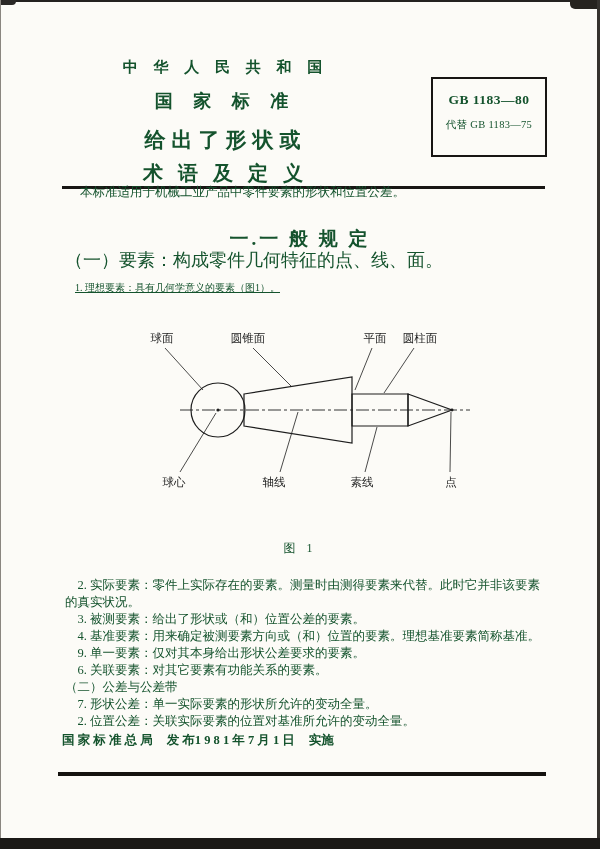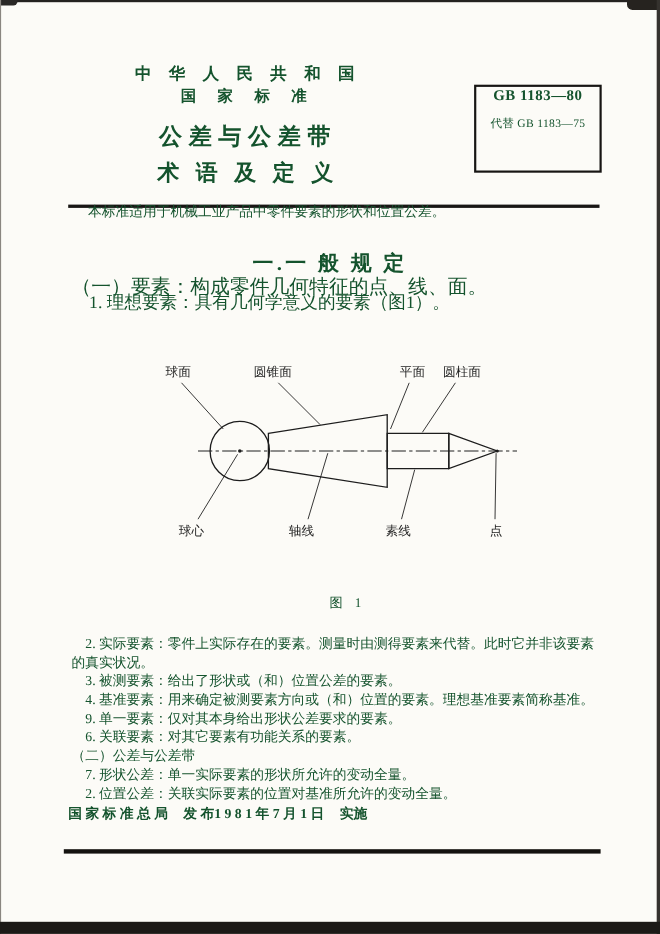--- a/index.html
+++ b/index.html
@@ -16,46 +16,46 @@
   .edge-top   { position:absolute; top:0; left:0; right:0; height:2px; background:#242220; }
   .blob-tl    { position:absolute; top:0; left:0; width:16px; height:5px; background:#2a2826; border-radius:0 0 4px 0; }
   .blob-tr    { position:absolute; top:0; right:0; width:30px; height:9px; background:#26231f; border-radius:0 0 0 5px; }
   .edge-right { position:absolute; top:0; right:0; width:3px; height:100%; background:#35322e; }
   .edge-left  { position:absolute; top:0; left:0; width:1px; height:100%; background:#8a8680; }
   .edge-bottom{ position:absolute; bottom:0; left:0; right:0; height:11px; background:#1b1916; }
 
   
   .hdr { position:absolute; top:58px; left:58px; width:335px; text-align:center; }
   .hdr-country { font-size:15px; font-weight:bold; letter-spacing:6px; }
-  .hdr-doctype { font-size:14px; font-weight:bold; letter-spacing:8px; margin-top:2px; }
+  .hdr-doctype { font-size:18px; font-weight:bold; letter-spacing:8px; margin-top:12px; }
   .hdr-title1  { font-size:21px; font-weight:bold; letter-spacing:6px; margin-top:13px; }
   .hdr-title2  { font-size:20px; font-weight:bold; letter-spacing:5px; margin-top:6px; }
 
   .std-box {
     position:absolute; top:77px; right:53px; width:116px; height:80px;
-    border:2px solid #171513; background:#fcfbf7; text-align:center; 
+    border:2px solid #171513; background:#fcfbf7; text-align:center; padding-top:13px;
   }
   .std-code { font-size:13.5px; font-weight:bold; letter-spacing:.5px; }
   .std-replaces { font-size:10.5px; margin-top:10px; letter-spacing:.3px; }
 
   .rule-top    { position:absolute; top:186px; left:62px; width:483px; height:3px; background:#181614; }
   .rule-bottom { position:absolute; top:772px; left:58px; width:488px; height:4px; background:#14120f; }
 
   
   .intro { position:absolute; top:184px; left:65px; width:480px; font-size:12.5px; text-indent:1.2em; }
   .sec   { position:absolute; top:226px; left:60px; width:480px; text-align:center;
            font-size:19px; font-weight:bold; letter-spacing:3px; }
   .pa    { position:absolute; top:248px; left:65px; width:480px; font-size:18px; }
-  .p1    { position:absolute; top:265px; left:65px; width:480px; font-size:16px; text-indent:1em; }
+  .p1    { position:absolute; top:281px; left:65px; width:480px; font-size:10px; text-indent:1em;text-decoration:underline; }
 
   
   .fig { position:absolute; top:300px; left:62px; }
   .fig line, .fig polygon, .fig circle, .fig polyline, .fig rect { vector-effect:non-scaling-stroke; }
   .fig text { font-family:"Liberation Serif","DejaVu Serif",serif; font-size:11.5px; fill:#1d1d1d; }
-  .fig-caption { position:absolute; top:540px; left:76px; width:480px; text-align:center;
+  .fig-caption { position:absolute; top:540px; left:60px; width:480px; text-align:center;
                  font-size:12px; letter-spacing:4px; }
 
   .paras { position:absolute; top:577px; left:65px; width:483px; font-size:12.5px; line-height:17px; }
   .paras p.ind { text-indent:1em; }
   .paras p.noind { text-indent:0; }
 
   
   .footer { position:absolute; top:730px; left:62px; width:484px; font-size:12.5px; font-weight:bold; }
   .f-row { display:flex; justify-content:flex-start; line-height:21px; }
   .f-gap { margin-left:14px; }
@@ -68,21 +68,21 @@
   <div class="edge-top"></div>
   <div class="blob-tl"></div>
   <div class="blob-tr"></div>
   <div class="edge-left"></div>
   <div class="edge-right"></div>
   <div class="edge-bottom"></div>
 
   <div class="hdr">
     <div class="hdr-country">中 华 人 民 共 和 国</div>
     <div class="hdr-doctype">国 家 标 准</div>
-    <div class="hdr-title1">公差与公差带</div>
+    <div class="hdr-title1">给出了形状或</div>
     <div class="hdr-title2">术 语 及 定 义</div>
   </div>
 
   <div class="std-box">
     <div class="std-code">GB 1183—80</div>
     <div class="std-replaces">代替 GB 1183—75</div>
   </div>
 
   <div class="rule-top"></div>
 

